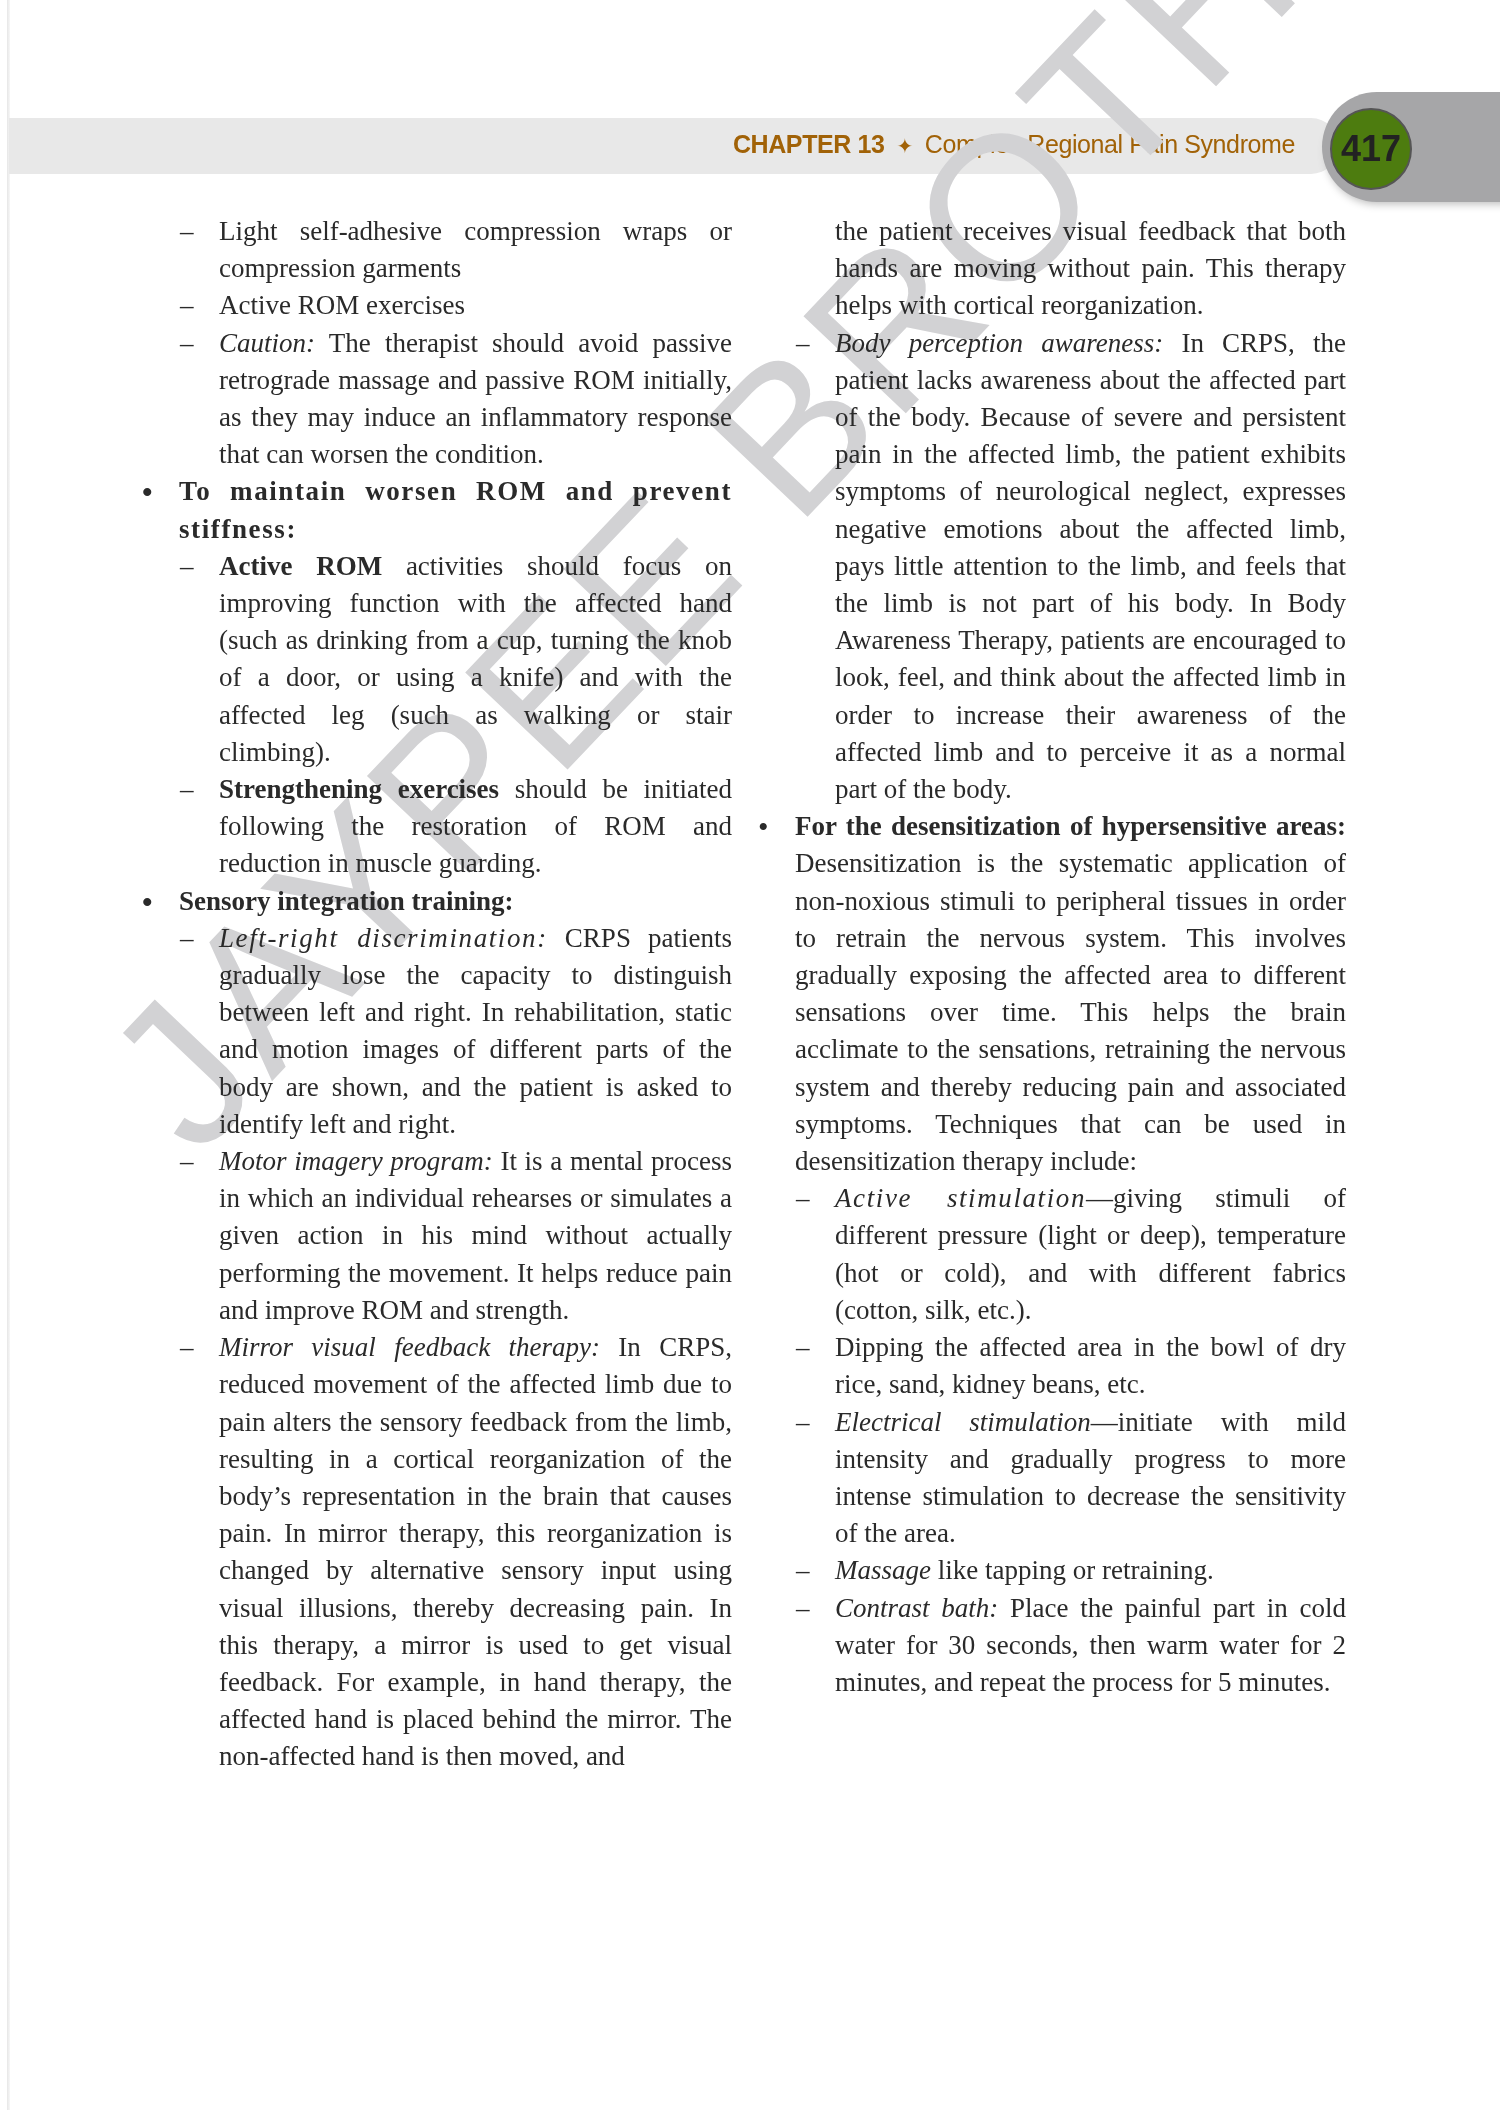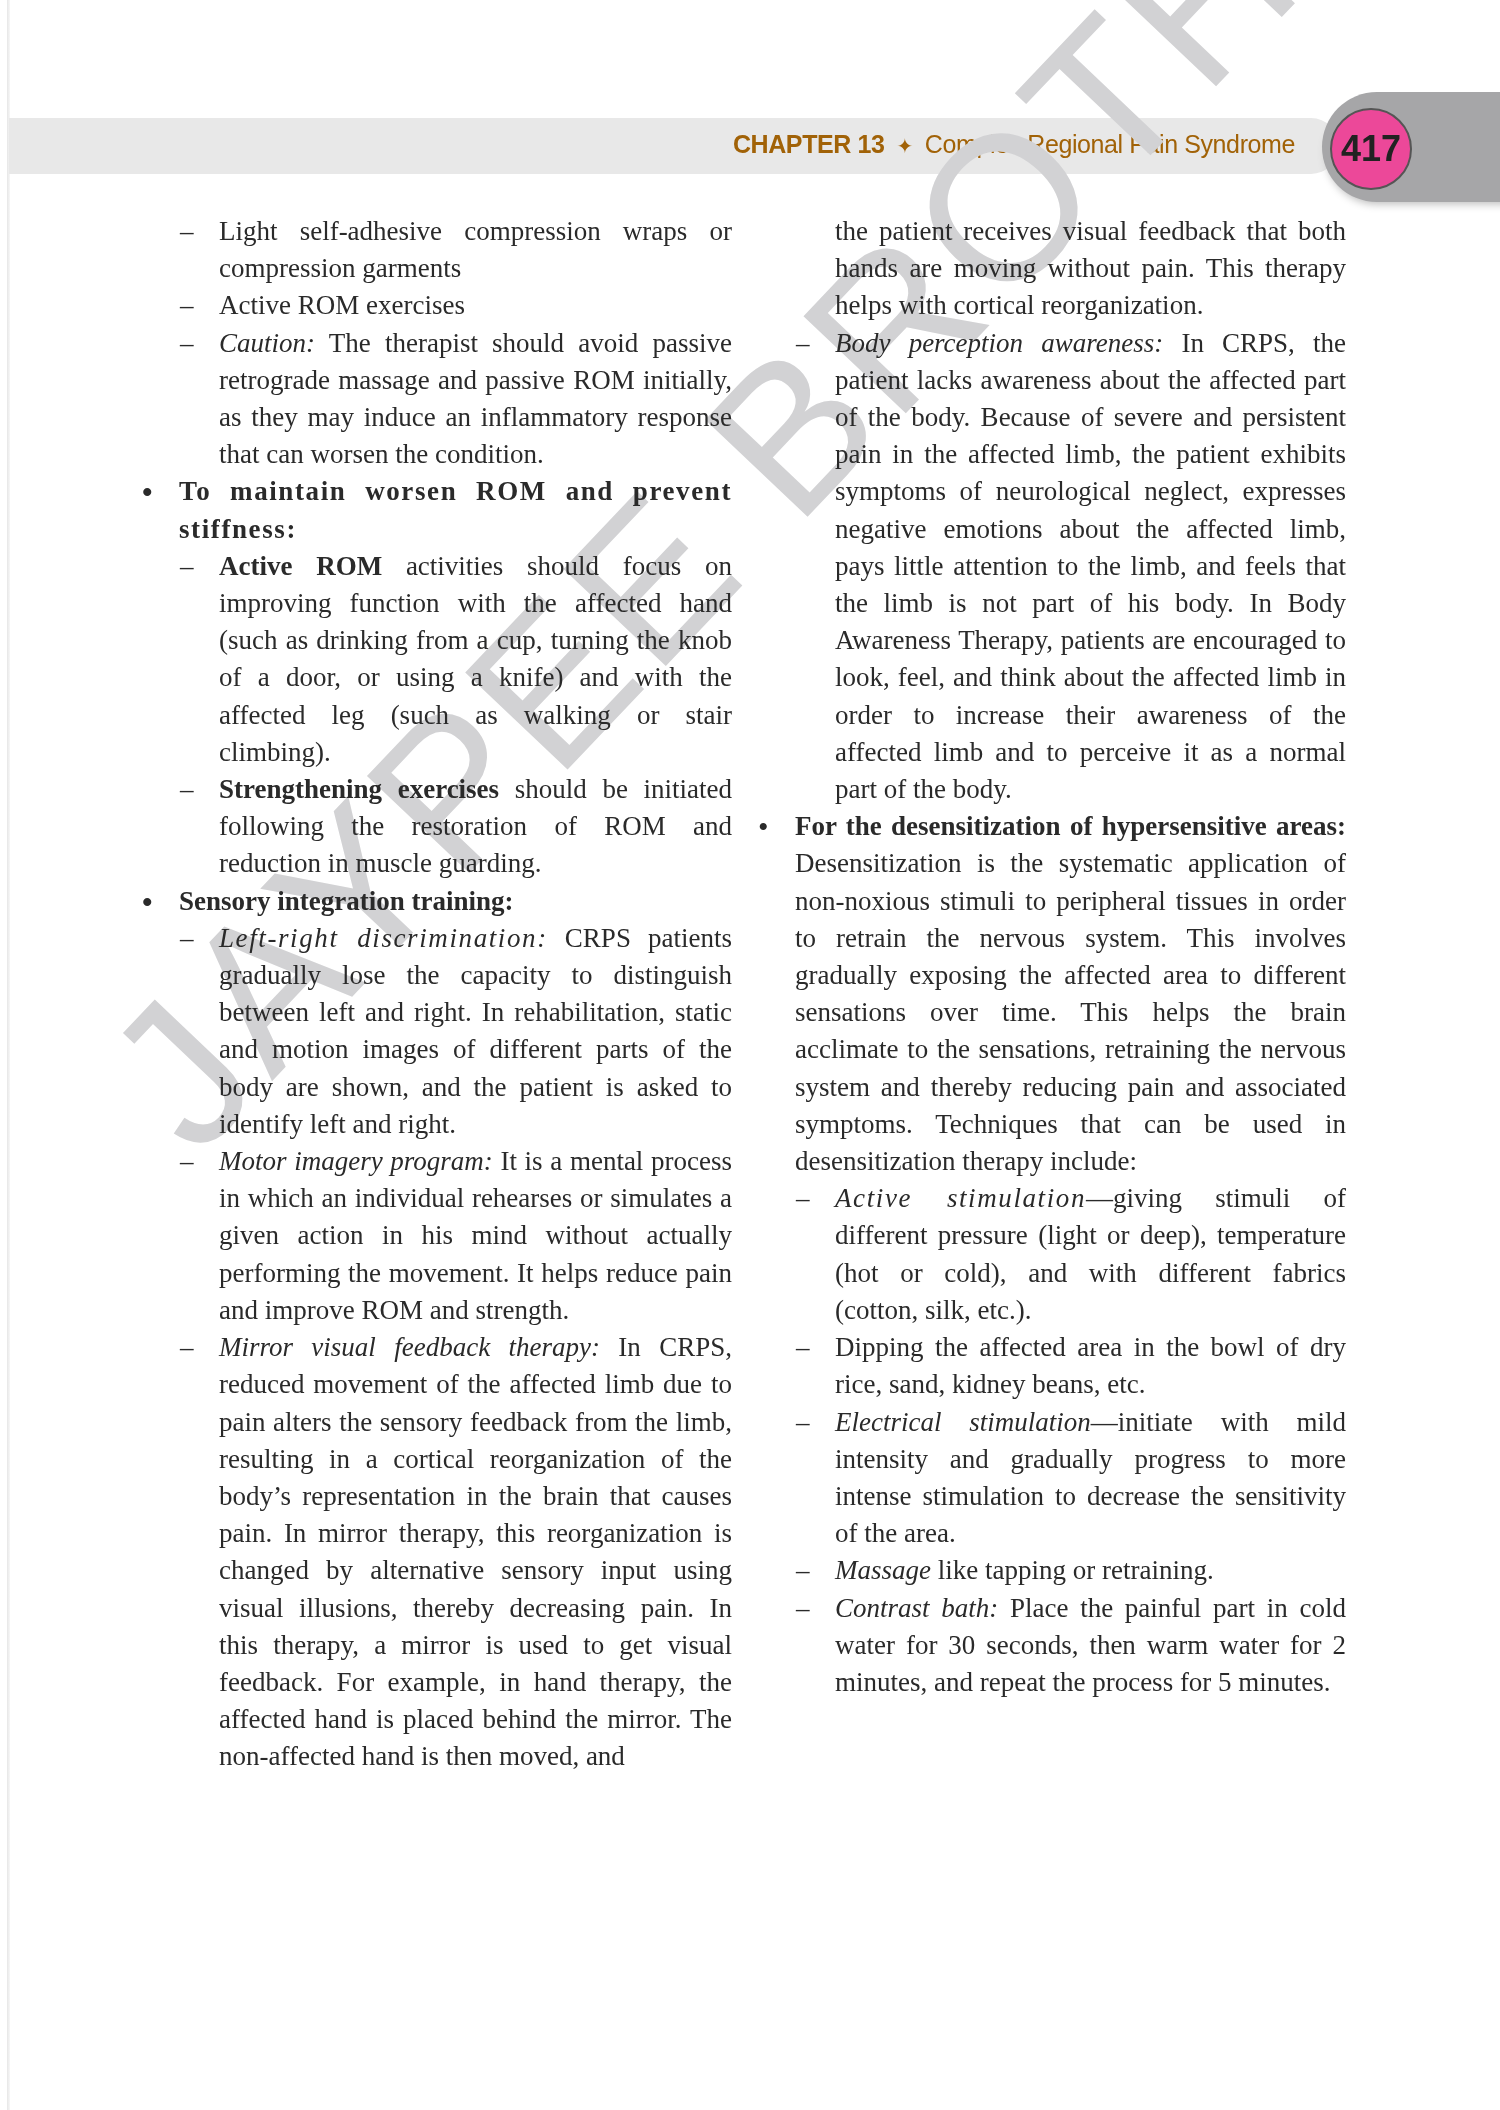--- a/index.html
+++ b/index.html
@@ -10,21 +10,21 @@
   
   .running-head { position:absolute; left:9px; top:118px; width:1330px; height:56px;
                   background:#e8e8e8; border-radius:0 28px 28px 0; }
   .head-text { position:absolute; right:205px; top:130px; font-family:"Liberation Sans","DejaVu Sans",sans-serif;
                font-size:25px; color:#a16207; letter-spacing:-0.4px; white-space:nowrap;text-align:center; }
   .head-text .chap { font-weight:bold; }
   .head-text .sep { margin:0 12px; font-size:20px; }
   .tab { position:absolute; left:1322px; top:92px; width:200px; height:110px;
          background:#a6a6a8; border-radius:55px 0 0 55px; box-shadow:0 6px 8px -4px #bbb; }
   .page-circle { position:absolute; left:1330px; top:108px; width:78px; height:78px;
-                 border-radius:50%; background:#ec4899; border:2px solid #555;
+                 border-radius:50%; background:#4d7c0f; border:2px solid #555;
                  display:flex; align-items:center; justify-content:center;
                  font-family:"Liberation Sans","DejaVu Sans",sans-serif; font-size:36px; font-weight:bold; color:#222; }
   
   .watermark { position:absolute; left:60px; top:1030px; width:1500px; transform-origin:0 0;
                transform:rotate(-46.5deg); font-family:"Liberation Sans","DejaVu Sans",sans-serif;
                font-size:205px; color:#d2d2d4; letter-spacing:6px; white-space:nowrap; z-index:0; }
   
   .col { position:absolute; top:213px; font-size:27px; line-height:37.2px; z-index:1; text-align:justify; }
   .col-left { left:140px; width:592px; }
   .col-right { left:756px; width:590px; }

